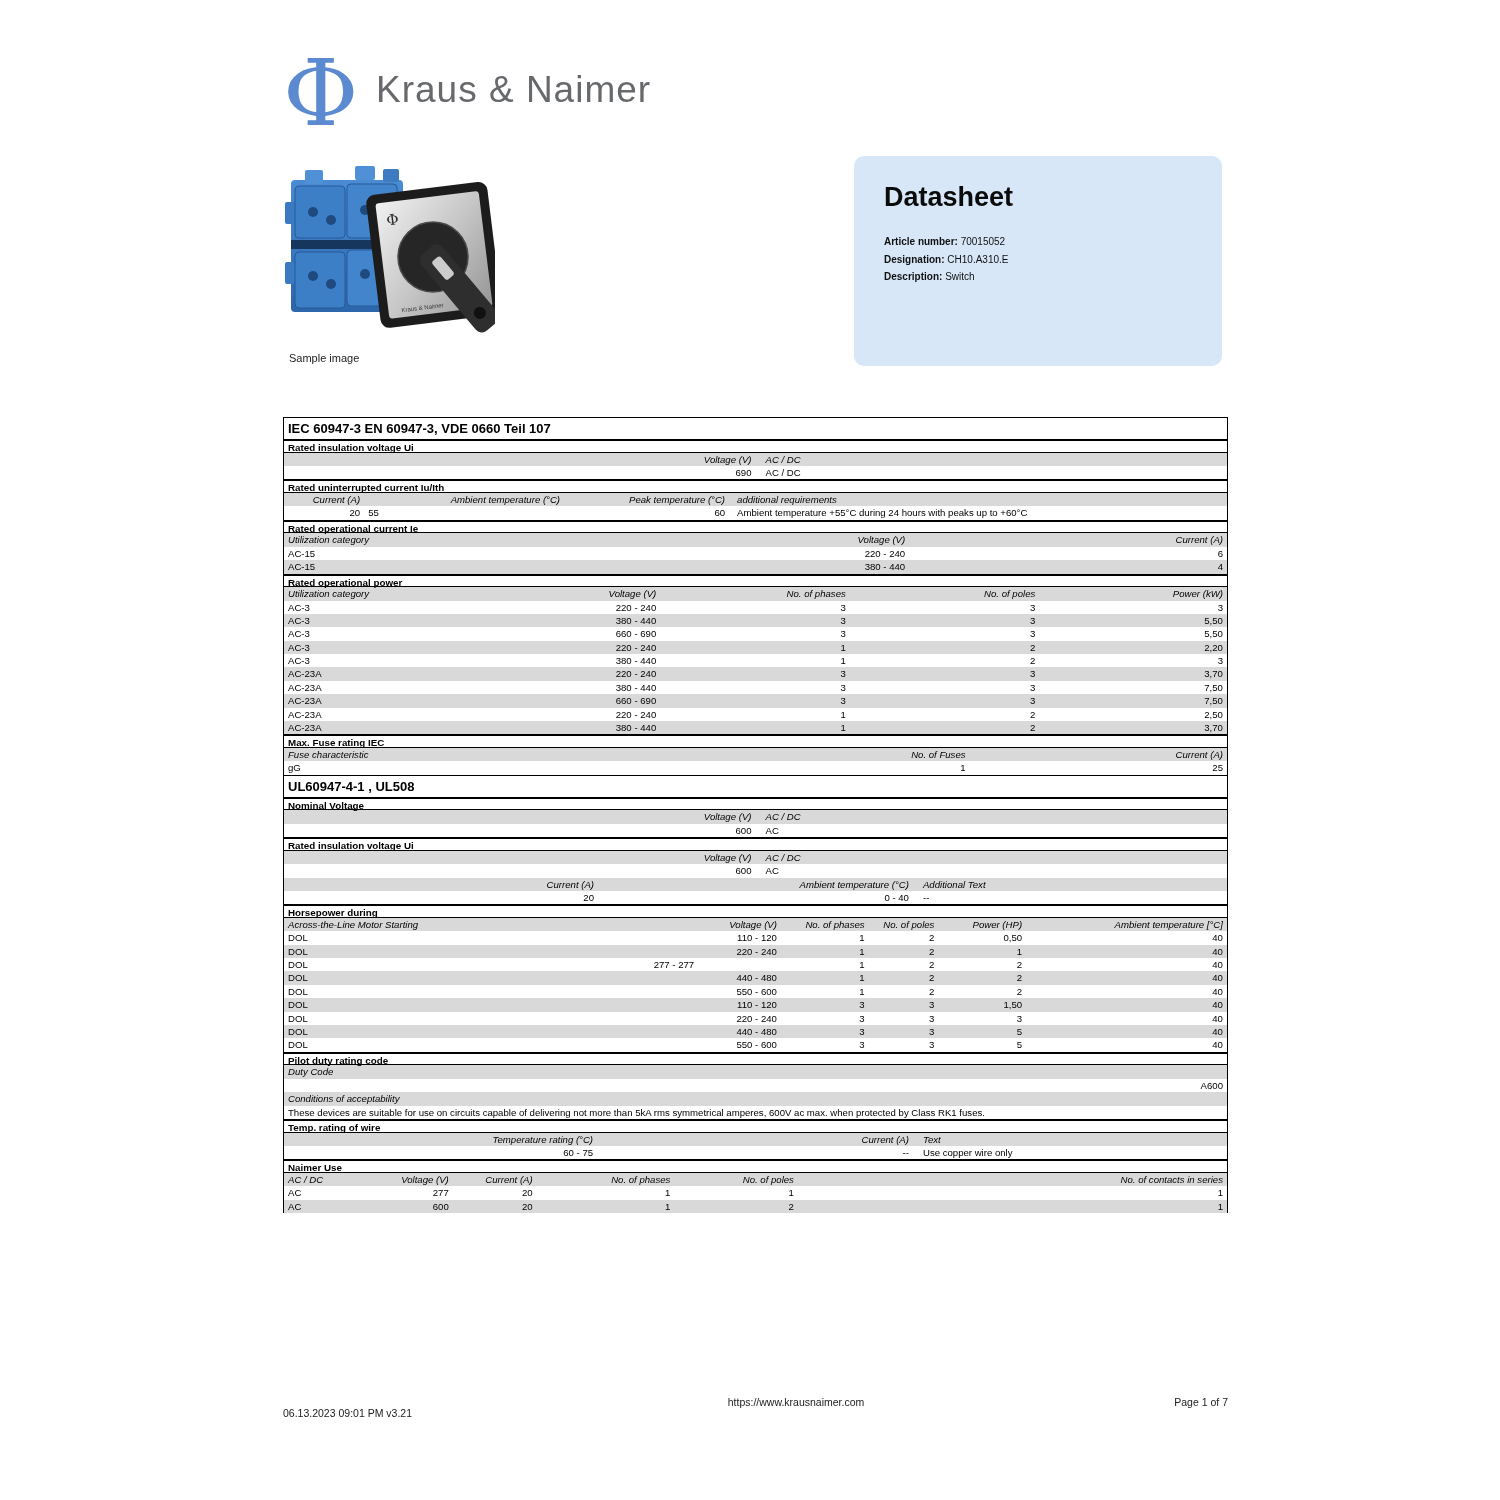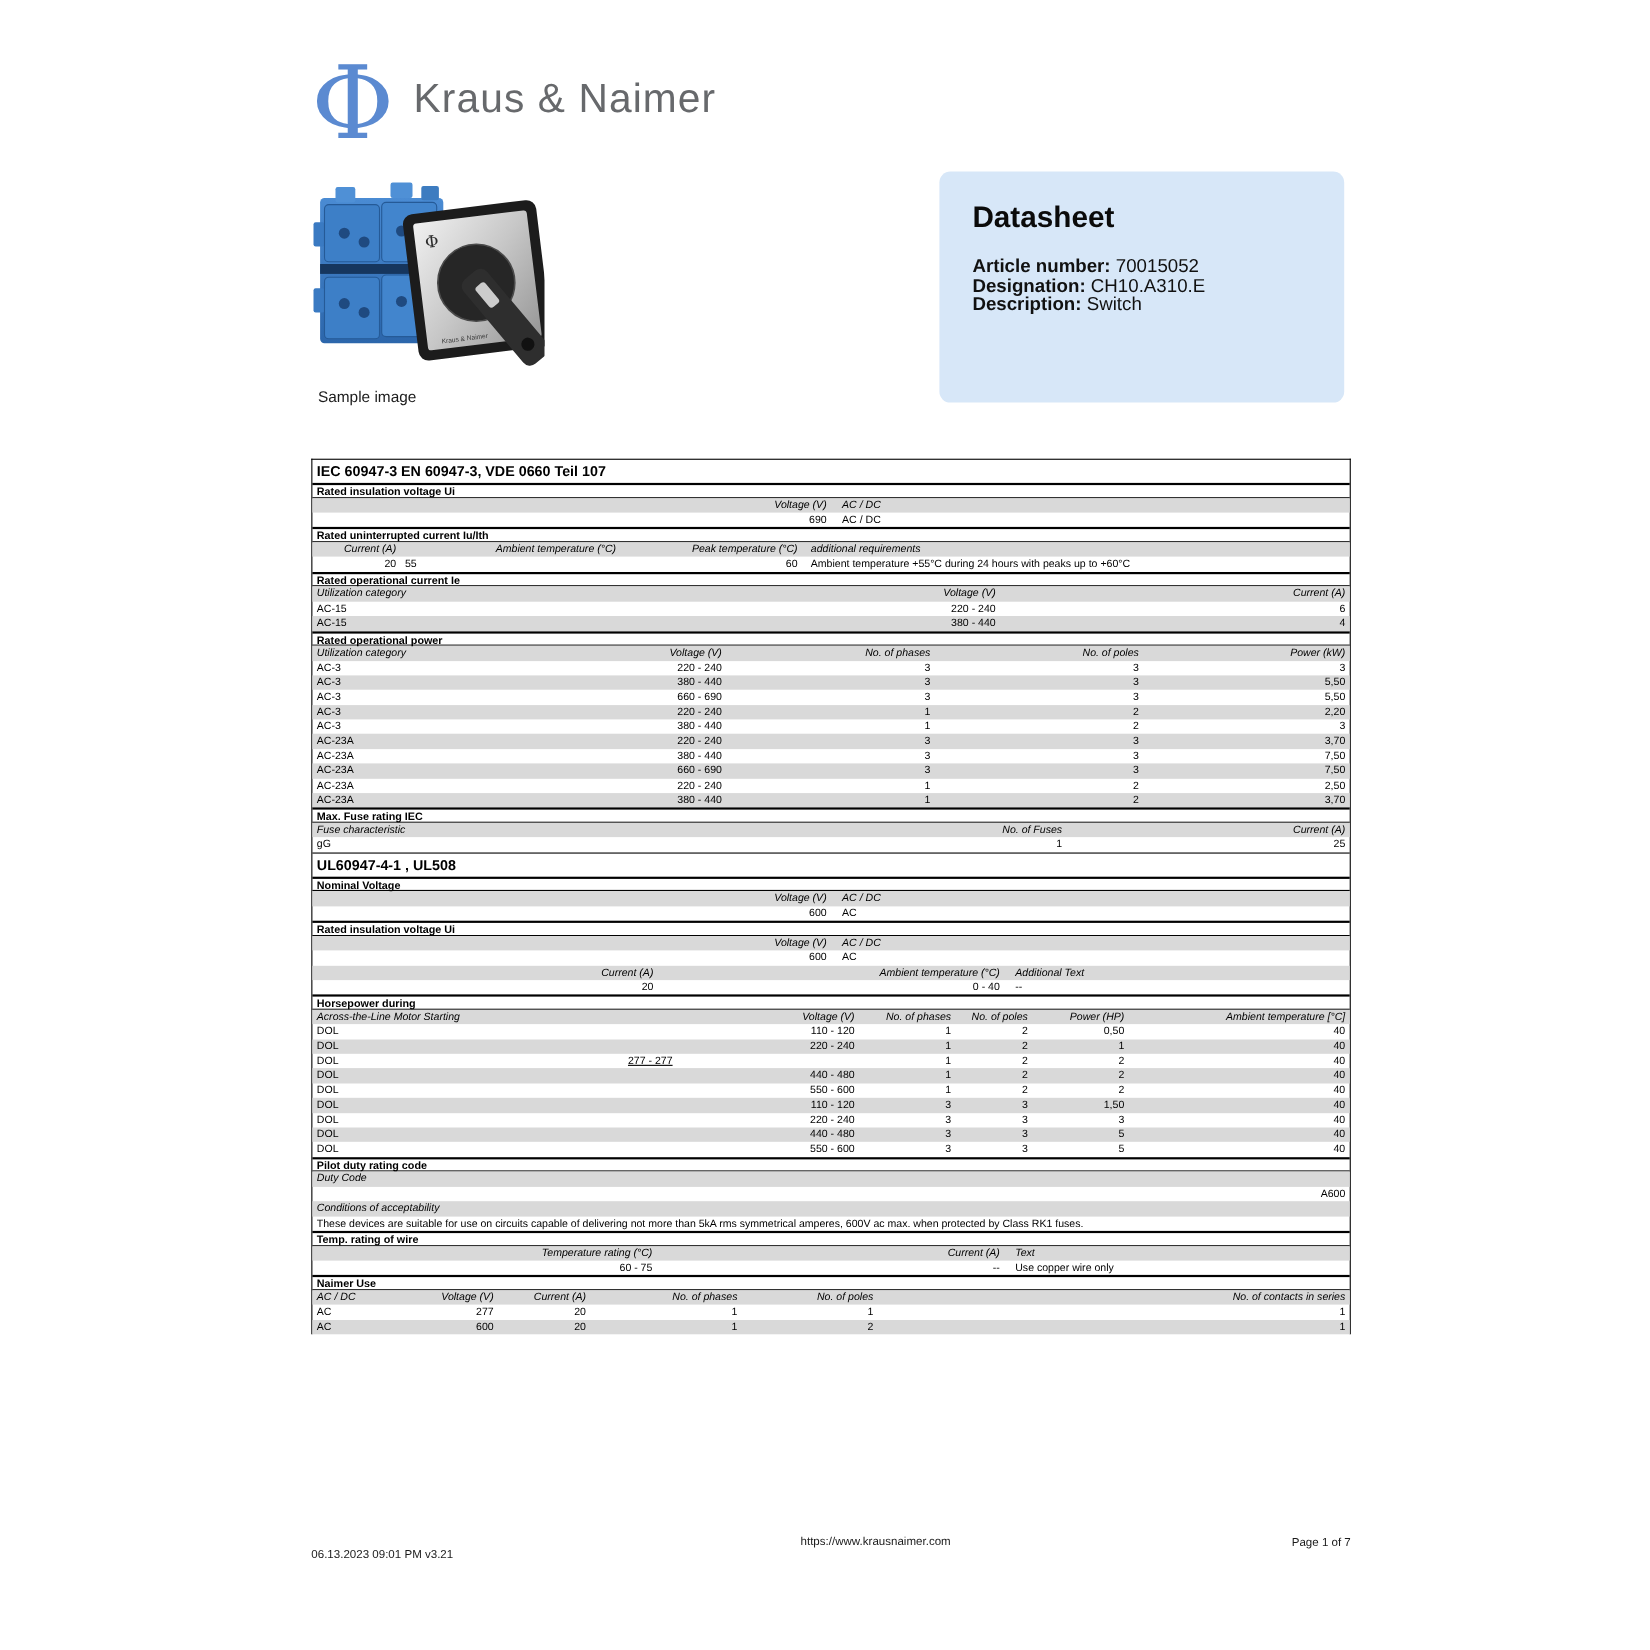--- a/index.html
+++ b/index.html
@@ -8,27 +8,27 @@
 
   
   .logo-phi{position:absolute;left:283px;top:46px;width:70px;height:96px;
             font-family:"DejaVu Serif", serif;font-size:92px;line-height:96px;
             color:#5b8ad1;text-align:left;}
   .brand-name{position:absolute;left:376px;top:70px;font-size:37px;line-height:40px;
               color:#67696c;letter-spacing:1px;font-weight:400;}
 
   
   .product{position:absolute;left:283px;top:160px;width:212px;height:192px;}
-  .sample-caption{position:absolute;left:289px;top:352px;font-size:14px;color:#1c1c1c;}
+  .sample-caption{position:absolute;left:289px;top:352px;font-size:11px;color:#1c1c1c;}
 
   
   .card{position:absolute;left:854px;top:156px;width:368px;height:210px;
         background:#d7e7f8;border-radius:10px;}
   .card-title{position:absolute;left:30px;top:26px;font-size:27px;font-weight:bold;color:#0b0b0b;}
-  .card-fields{position:absolute;left:30px;top:77px;font-size:17px;line-height:17.6px;color:#111;}
+  .card-fields{position:absolute;left:30px;top:77px;font-size:10px;line-height:17.6px;color:#111;}
   .card-fields b{font-weight:bold;}
 
   
   .spec-table{position:absolute;left:283px;top:417px;width:945px;
               border:1px solid #000;border-bottom:none;box-sizing:border-box;}
   .row{display:flex;box-sizing:border-box;width:100%;}
   .r-title{font-weight:bold;font-size:13px;line-height:21px;height:21px;padding-left:4px;}
   .r-title.bt{border-top:1.5px solid #000;height:22px;line-height:22px;}
   .r-section{font-weight:bold;font-size:9.8px;line-height:13.6px;height:13.6px;padding-left:4px;
              border-top:2px solid #000;border-bottom:1px solid #000;}
@@ -300,21 +300,21 @@
       <div class="row r-data gray">
         <span class="cell" style="width: 30%; text-align: left;">DOL</span>
         <span class="cell" style="width: 22.7%; text-align: right;">220 - 240</span>
         <span class="cell" style="width: 9.3%; text-align: right;">1</span>
         <span class="cell" style="width: 7.4%; text-align: right;">2</span>
         <span class="cell" style="width: 9.3%; text-align: right;">1</span>
         <span class="cell" style="width: 21.3%; text-align: right;">40</span>
       </div>
       <div class="row r-data">
         <span class="cell" style="width: 30%; text-align: left;">DOL</span>
-        <span class="cell" style="width: 22.7%; text-align: left; text-decoration: underline;">277 - 277</span>
+        <span class="cell" style="width: 22.7%; text-align: center;">277 - 277</span>
         <span class="cell" style="width: 9.3%; text-align: right;">1</span>
         <span class="cell" style="width: 7.4%; text-align: right;">2</span>
         <span class="cell" style="width: 9.3%; text-align: right;">2</span>
         <span class="cell" style="width: 21.3%; text-align: right;">40</span>
       </div>
       <div class="row r-data gray">
         <span class="cell" style="width: 30%; text-align: left;">DOL</span>
         <span class="cell" style="width: 22.7%; text-align: right;">440 - 480</span>
         <span class="cell" style="width: 9.3%; text-align: right;">1</span>
         <span class="cell" style="width: 7.4%; text-align: right;">2</span>

